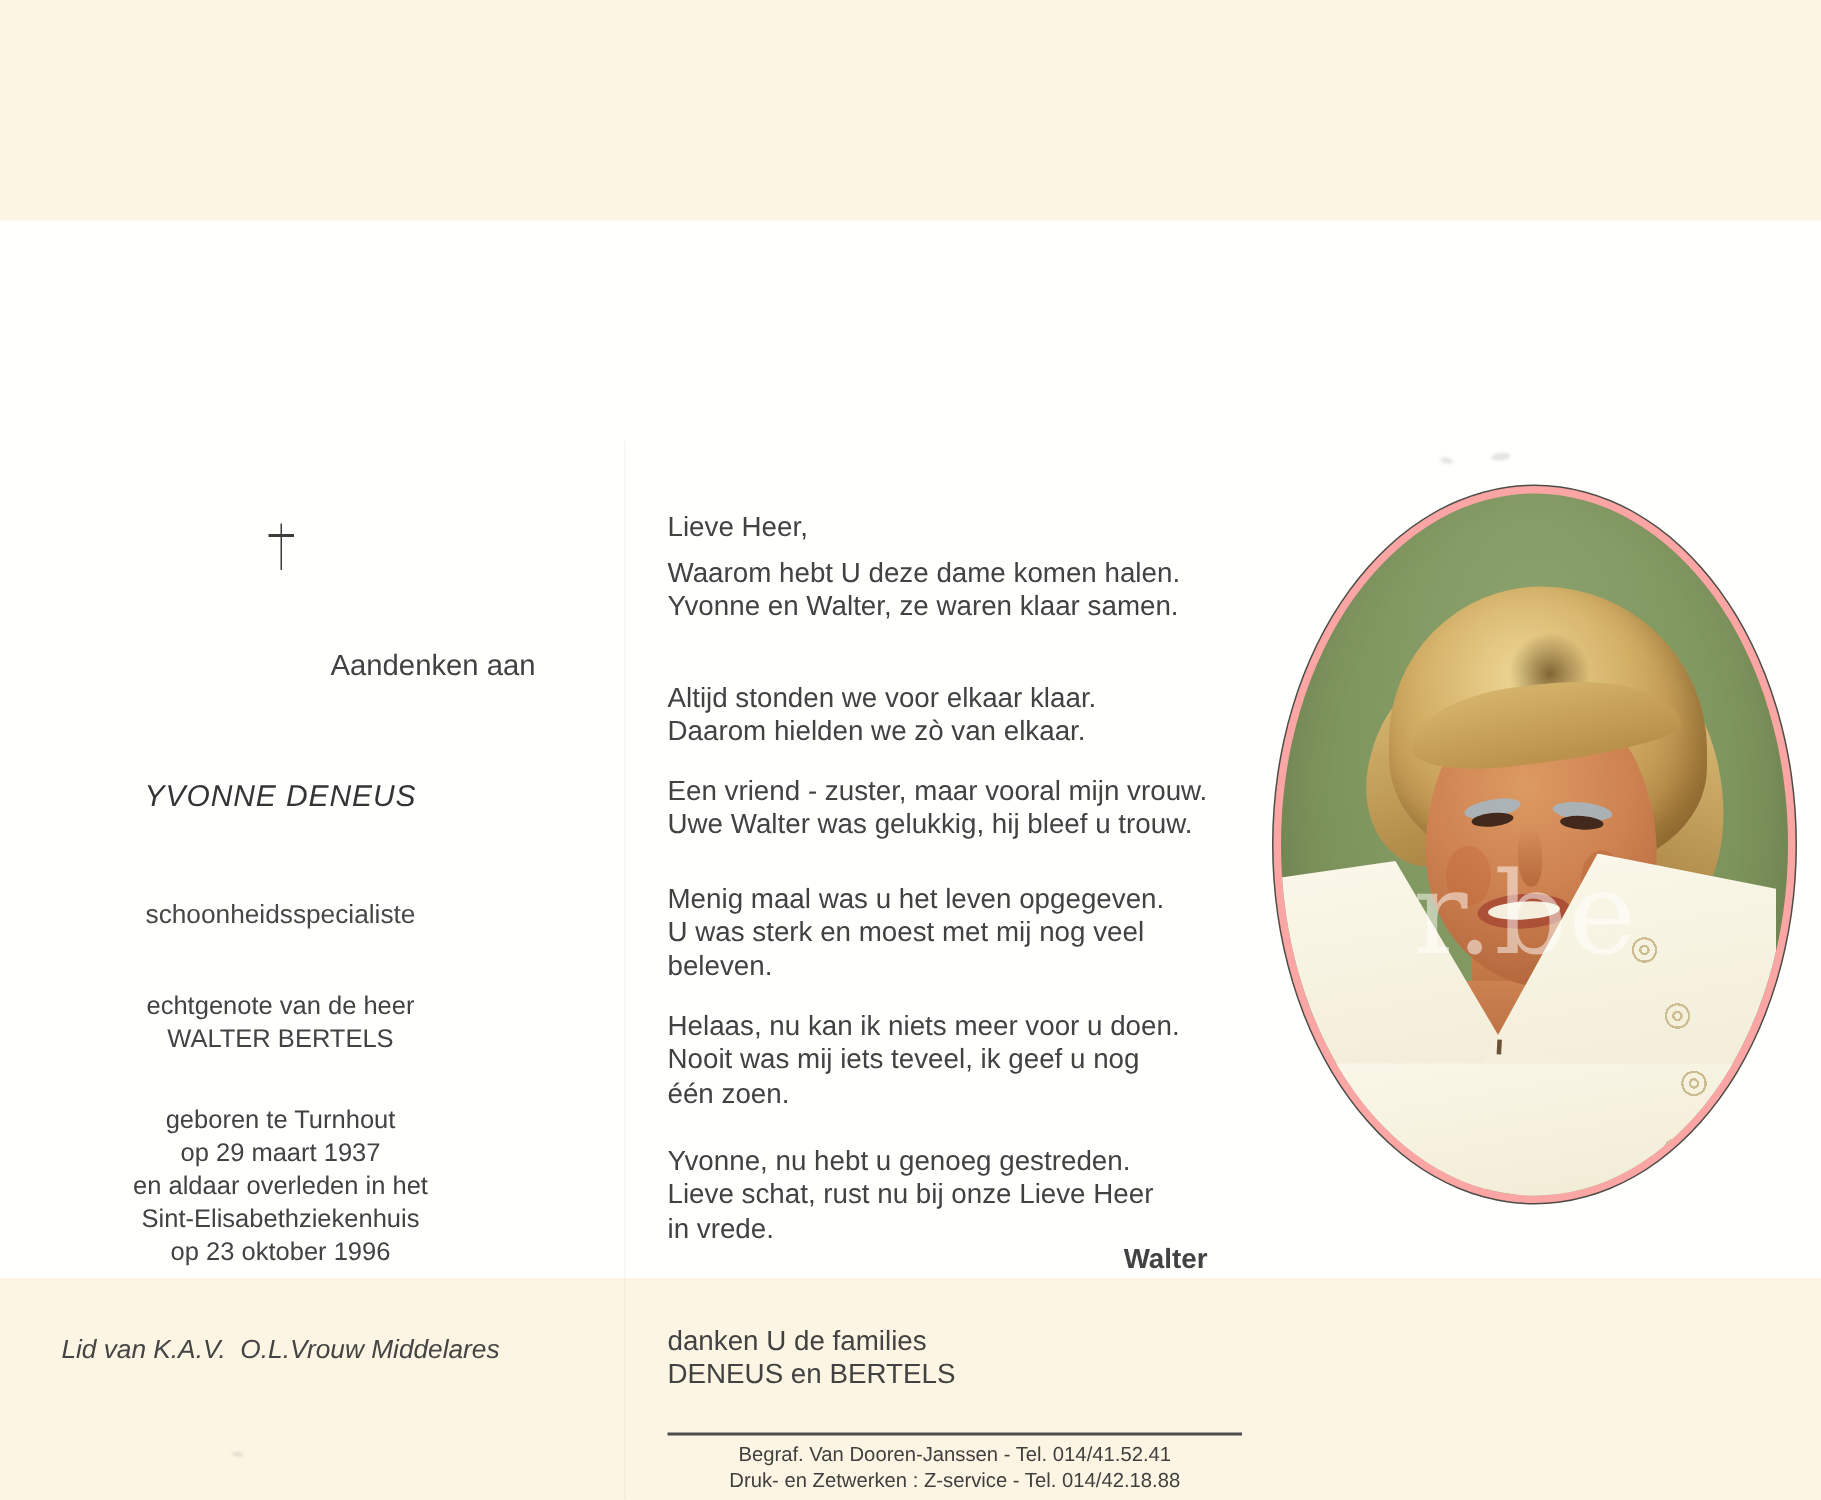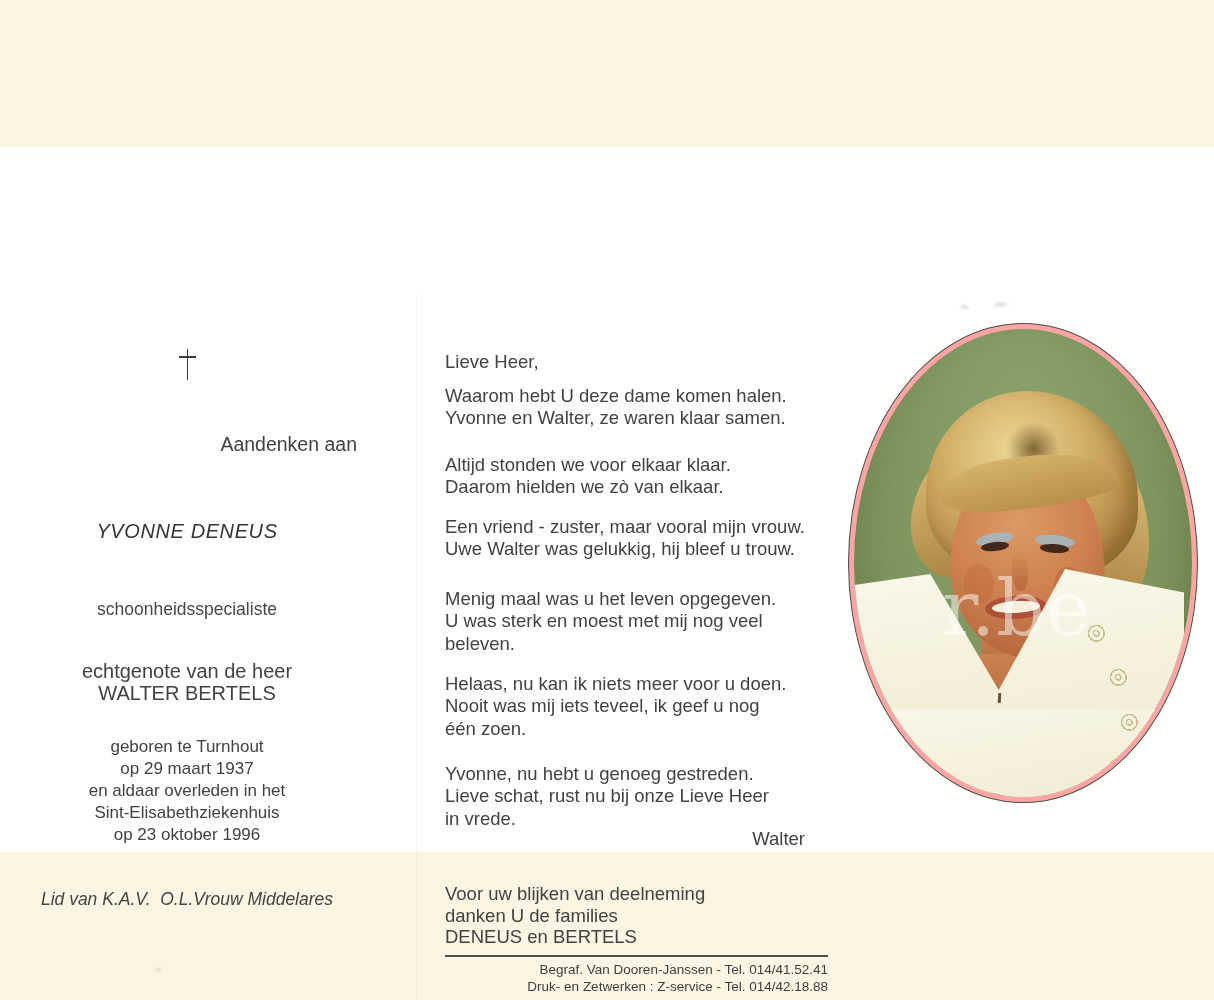--- a/index.html
+++ b/index.html
@@ -18,33 +18,33 @@
 
   
   .cross{position:absolute;left:179px;top:202px;width:17px;height:31px;}
   .cross .v{position:absolute;left:7.6px;top:0;width:1.8px;height:31px;background:#3c3c3c;}
   .cross .h{position:absolute;left:0;top:7px;width:17px;height:1.8px;background:#3c3c3c;}
   .dedication{position:absolute;left:17px;top:285px;width:340px;text-align:right;font-size:19.5px;line-height:24px;color:#424242;}
   .name-block{position:absolute;left:7px;top:365px;width:360px;text-align:center;line-height:38px;color:#343434;}
   .name-block .title{font-size:31px;display:block;}
   .name-block .name{font-size:20px;letter-spacing:0.6px;display:block;font-style:italic;}
   .profession{position:absolute;left:17px;top:452px;width:340px;text-align:center;font-size:17.5px;color:#474747;}
-  .spouse-block{position:absolute;left:17px;top:513px;width:340px;text-align:center;font-size:20px;line-height:22.3px;color:#424242;}
+  .spouse-block{position:absolute;left:17px;top:513px;width:340px;text-align:center;font-size:17px;line-height:22.3px;color:#424242;}
   .life-block{position:absolute;left:17px;top:589px;width:340px;text-align:center;font-size:17px;line-height:22px;color:#424242;}
   .membership{position:absolute;left:0;top:742px;width:374px;text-align:center;font-size:17.5px;font-style:italic;color:#444;white-space:pre-wrap;}
 
   
   .mid{position:absolute;left:445px;width:360px;font-size:18.5px;line-height:22.3px;color:#424242;}
-  .salutation{top:204px;}
-  .st0{top:238px;} .st1{top:307px;} .st2{top:369px;}
+  .salutation{top:193px;}
+  .st0{top:224px;} .st1{top:307px;} .st2{top:369px;}
   .st3{top:441px;} .st4{top:526px;} .st5{top:616px;}
-  .signature{top:681px;text-align:right;}
+  .signature{top:681px;text-align:right;font-weight:bold;}
   .ack{top:736px;line-height:21.5px;}
   .separator{position:absolute;left:445px;top:808px;width:383px;height:2px;background:#4d4d4d;}
-  .footer{position:absolute;left:445px;top:814px;width:383px;text-align:right;font-size:13.5px;line-height:17px;color:#3f3f3f;}
+  .footer{position:absolute;left:445px;top:814px;width:383px;text-align:center;font-size:13.5px;line-height:17px;color:#3f3f3f;}
 
   
   .photo-frame{position:absolute;left:848px;top:176px;width:350px;height:480px;border:1.6px solid #4c4d45;border-radius:50%;background:#fca5a5;box-sizing:border-box;}
   .photo-inner{position:absolute;left:5px;top:5px;right:5px;bottom:5px;border-radius:50%;overflow:hidden;
     background:radial-gradient(ellipse at 50% 30%, #8ea46f 0%, #7f955e 55%, #70854f 100%);
     box-shadow:inset 0 -18px 32px rgba(55,65,38,0.18);}
   .photo-inner div{position:absolute;}
   .hair-wing-l{left:58px;top:122px;width:74px;height:126px;border-radius:60% 40% 40% 60%/55% 45% 50% 45%;
     background:linear-gradient(150deg,#dcbd76,#a8813f);transform:rotate(8deg);}
   .hair-wing-r{left:210px;top:118px;width:84px;height:162px;border-radius:45% 60% 55% 45%/45% 60% 55% 50%;
@@ -142,21 +142,20 @@
     <div>één zoen.</div>
   </div>
   <div class="mid st5">
     <div>Yvonne, nu hebt u genoeg gestreden.</div>
     <div>Lieve schat, rust nu bij onze Lieve Heer</div>
     <div>in vrede.</div>
   </div>
   <div class="mid signature">Walter</div>
 
   <div class="mid ack">
-    <div>Voor uw blijken van deelneming</div>
     <div>danken U de families</div>
     <div>DENEUS en BERTELS</div>
   </div>
   <div class="separator"></div>
   <div class="footer">
     <div>Begraf. Van Dooren-Janssen - Tel. 014/41.52.41</div>
     <div>Druk- en Zetwerken : Z-service - Tel. 014/42.18.88</div>
   </div>
 
   <div class="photo-frame">

